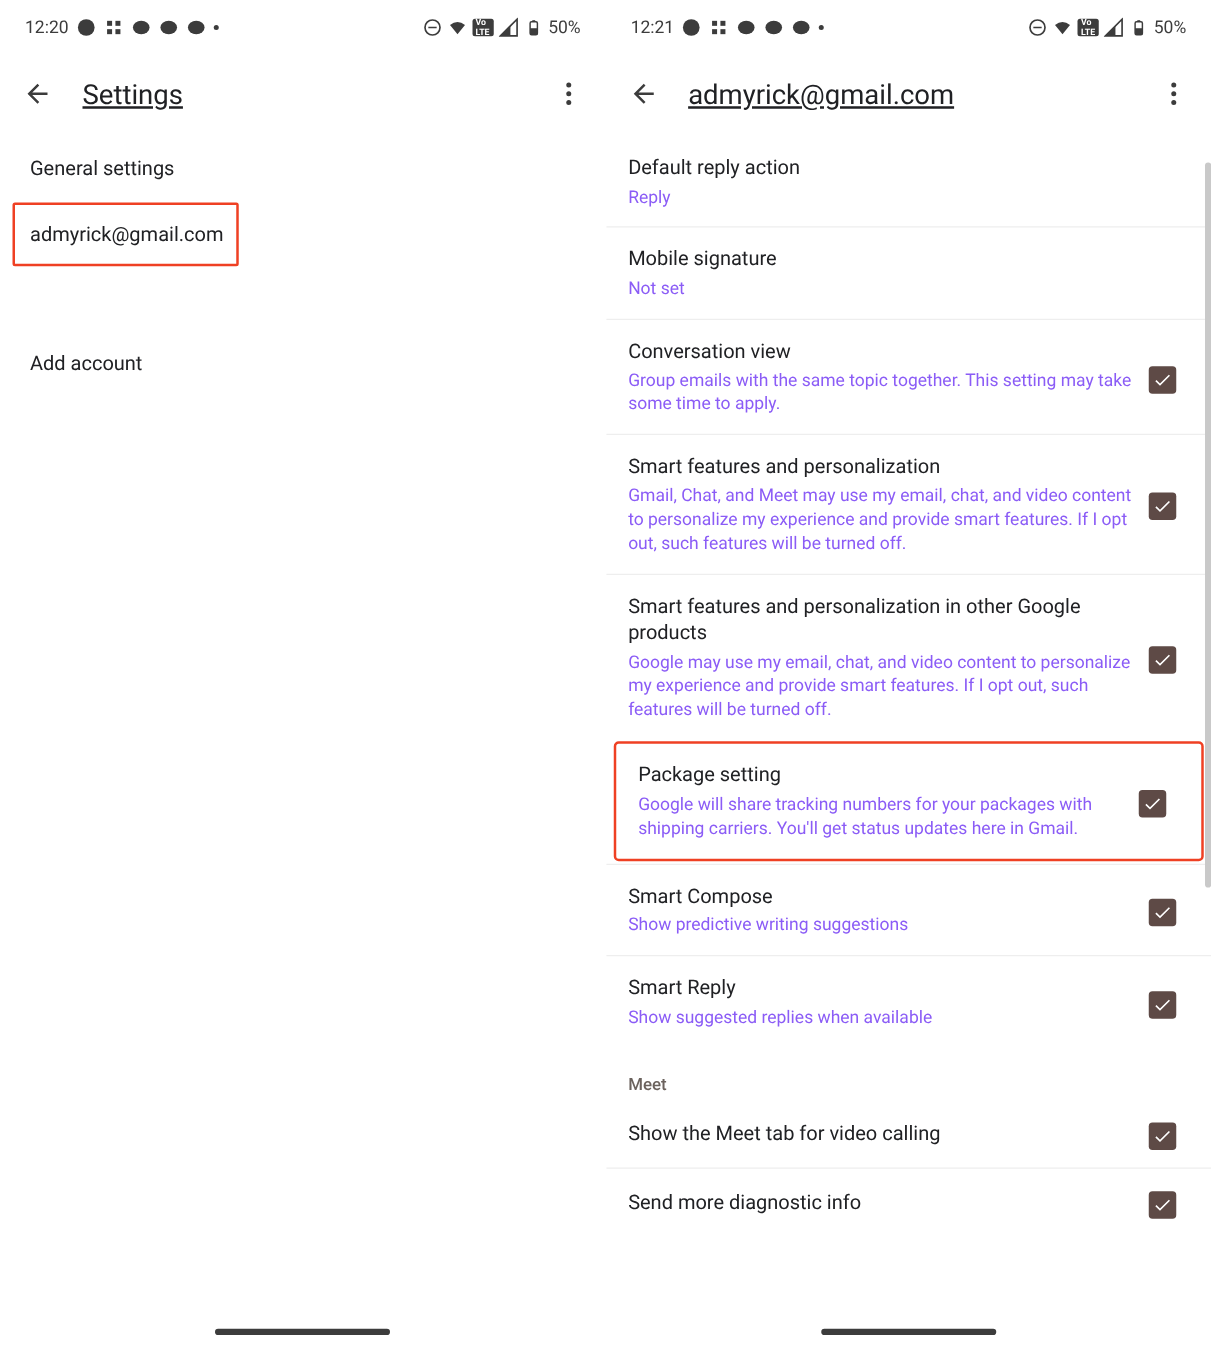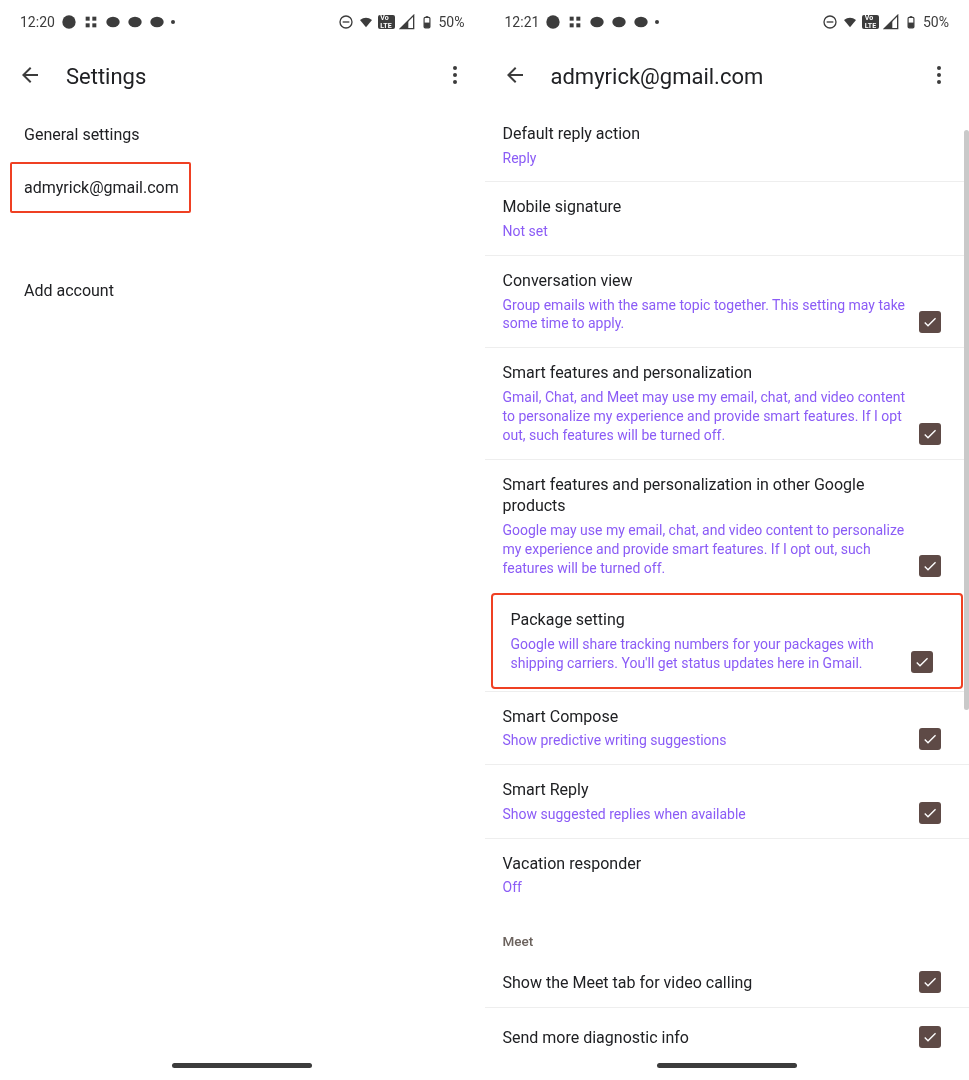--- a/index.html
+++ b/index.html
@@ -36,20 +36,21 @@
   }
   .status-right { gap: 4px; }
   .icon-small { width: 16px; height: 16px; display:inline-flex; align-items:center; justify-content:center; }
   .dot { width:4px; height:4px; border-radius:50%; background:#3c3c3c; }
   .appbar {
     height: 65px;
     display: flex;
     align-items: center;
     padding: 0 18px 0 18px;
     gap: 24px;
+    text-decoration: underline;
   }
   .appbar .title {
     font-size: 22px;
     color: #202124;
     flex: 1;
   }
   .list-item {
     padding: 16px 24px;
     font-size: 16px;
     color: #202124;
@@ -58,21 +59,21 @@
   .highlight-box {
     border: 2px solid #ef4023;
     border-radius: 2px;
     margin-left: 10px;
     padding: 14px 10px 14px 12px;
     display:inline-block;
     font-size: 16px;
   }
   .setting-row {
     display:flex;
-    align-items:flex-end;
+    align-items:center;
     padding: 14px 28px 14px 18px;
     border-top:1px solid #eee;
     gap: 12px;
     cursor:pointer;
   }
   .setting-row.noborder { border-top:none; }
   .setting-text { flex:1; }
   .setting-title { font-size:16px; color:#202124; line-height:1.35; }
   .setting-sub { font-size:14px; color:#8b5cf6; margin-top:4px; line-height:1.35; }
   .checkbox {
@@ -361,26 +362,20 @@
         <div class="setting-title">Smart Reply</div>
         <div class="setting-sub">Show suggested replies when available</div>
       </div>
       <div class="checkbox">
           <svg width="16" height="16" viewBox="0 0 24 24">
             <path d="M9 16.2 4.8 12l-1.4 1.4L9 19 21 7l-1.4-1.4z" fill="#fff"></path>
           </svg>
         </div>
     </div>
 
-    <div class="setting-row">
-      <div class="setting-text">
-        <div class="setting-title">Vacation responder</div>
-        <div class="setting-sub">Off</div>
-      </div>
-    </div>
 
     <div class="section-label">Meet</div>
 
     <div class="setting-row noborder">
       <div class="setting-text">
         <div class="setting-title">Show the Meet tab for video calling</div>
       </div>
       <div class="checkbox">
           <svg width="16" height="16" viewBox="0 0 24 24">
             <path d="M9 16.2 4.8 12l-1.4 1.4L9 19 21 7l-1.4-1.4z" fill="#fff"></path>

